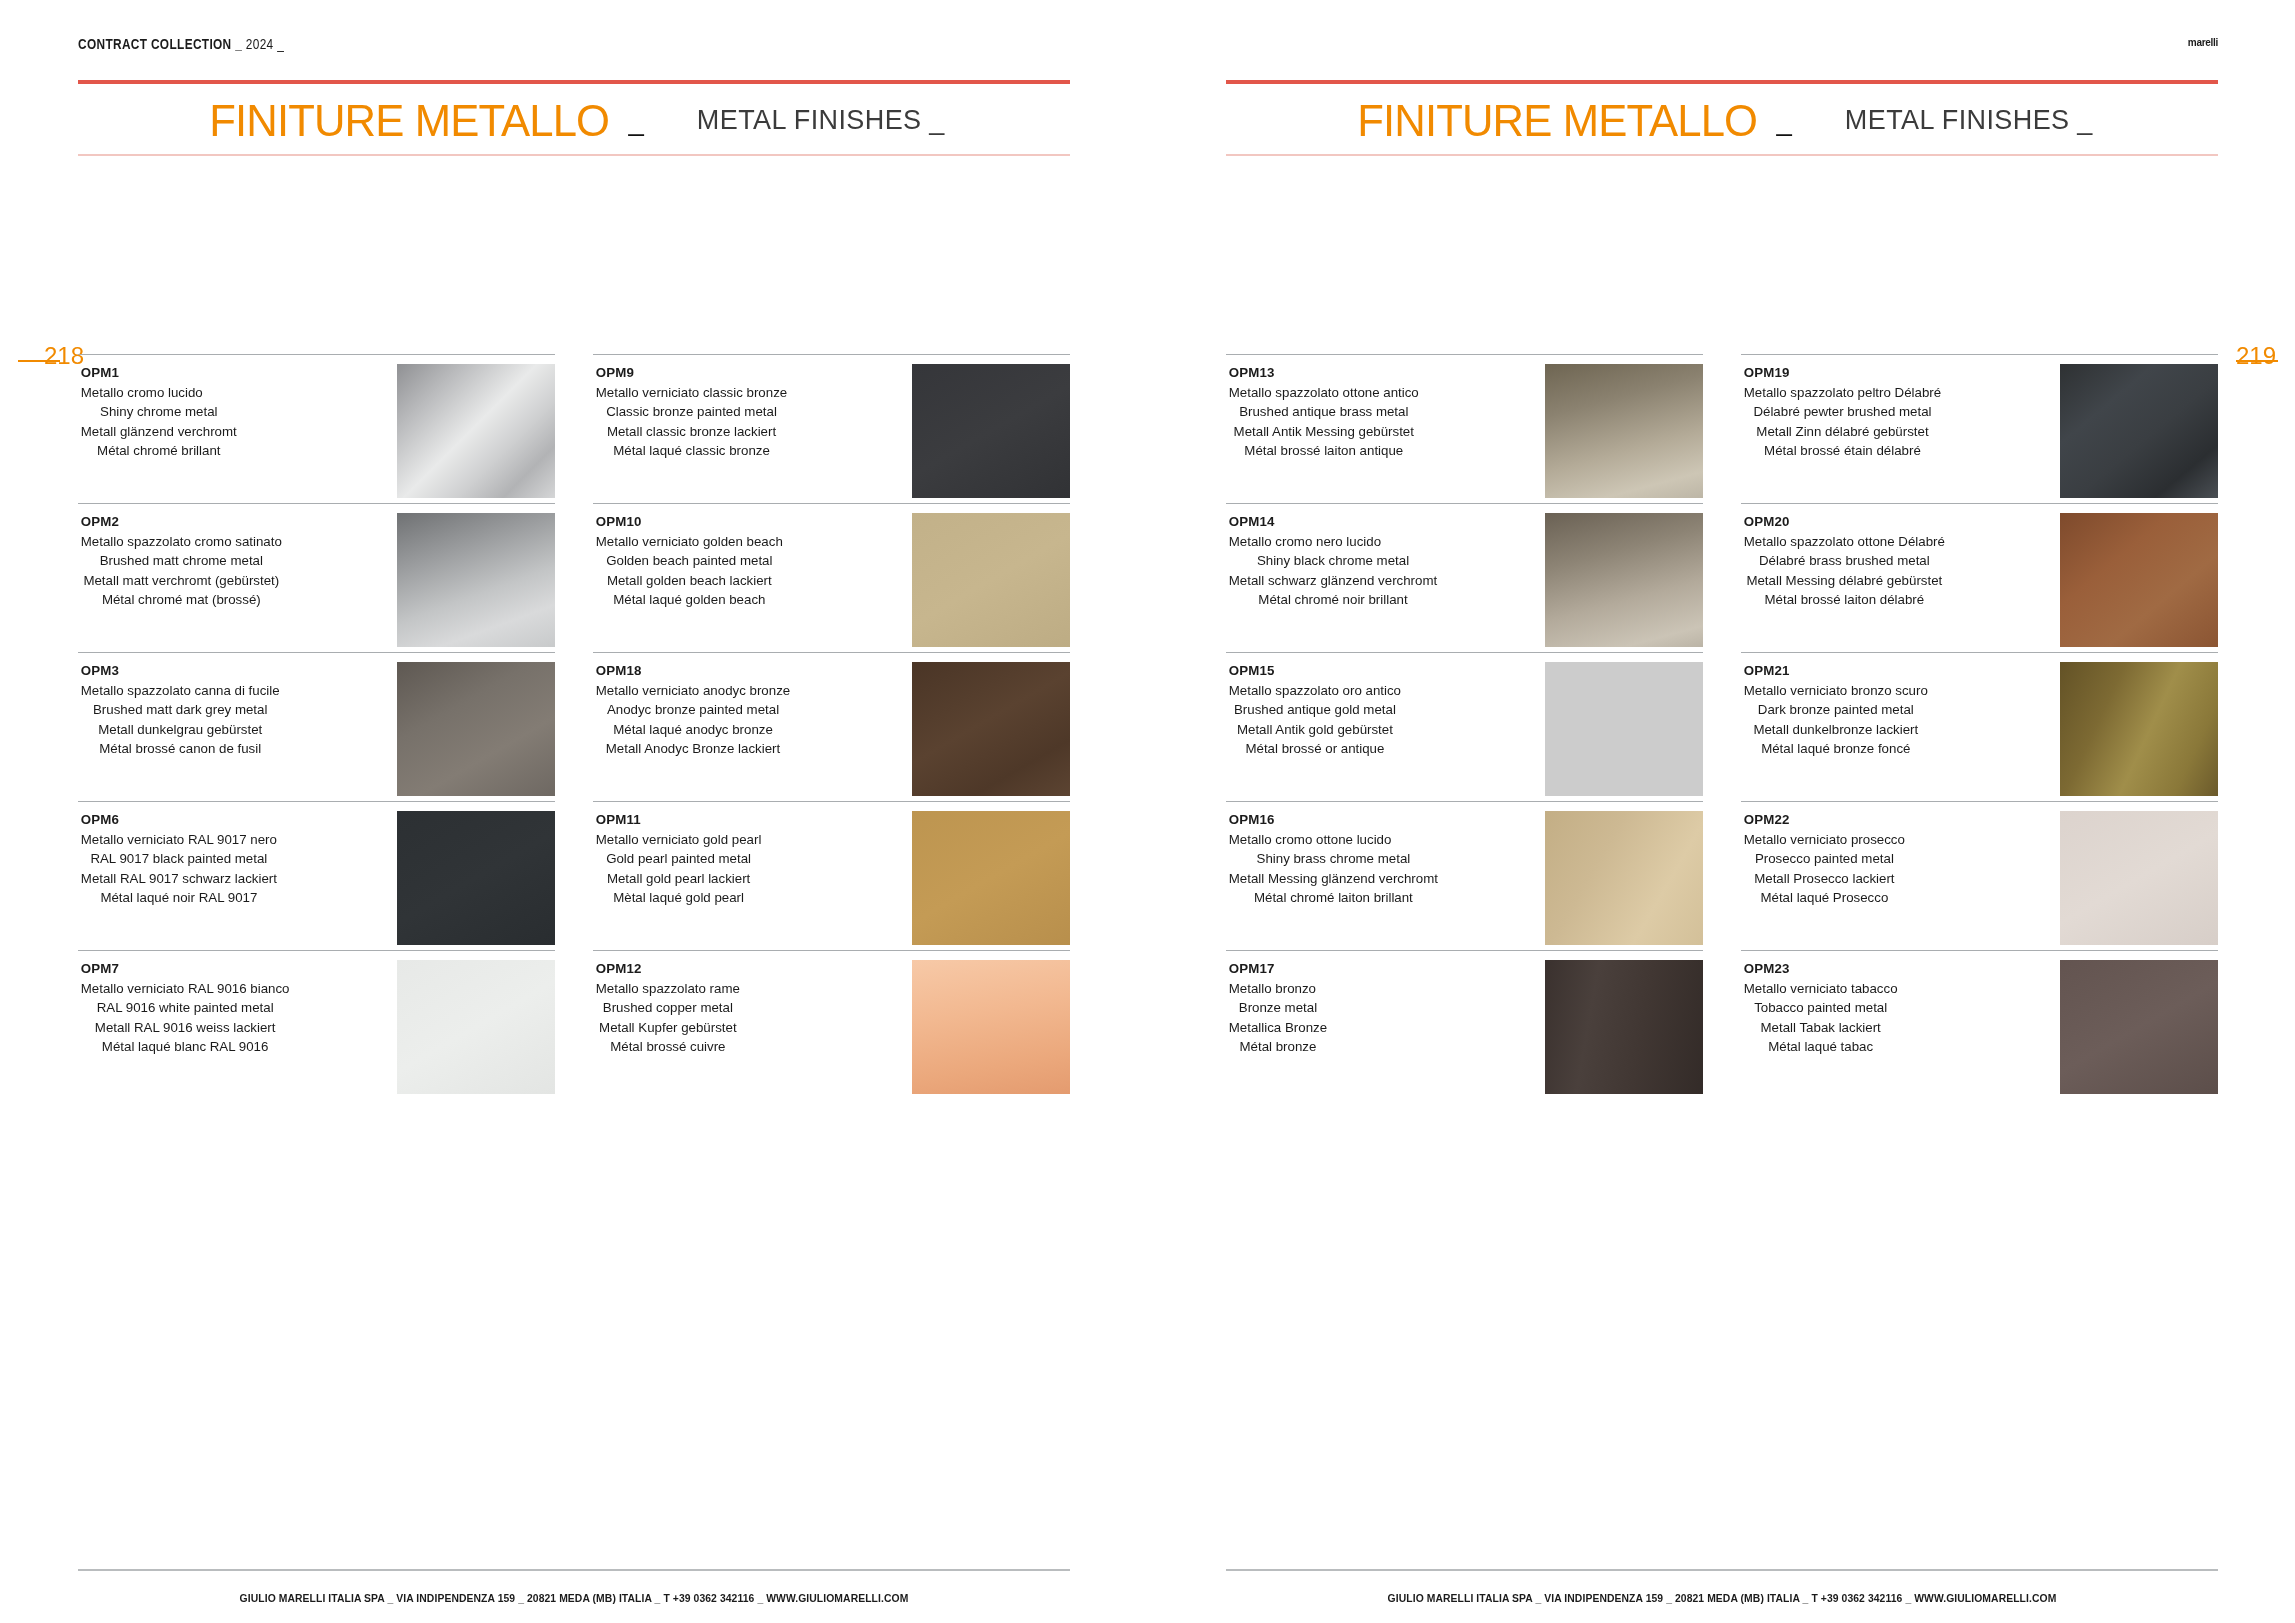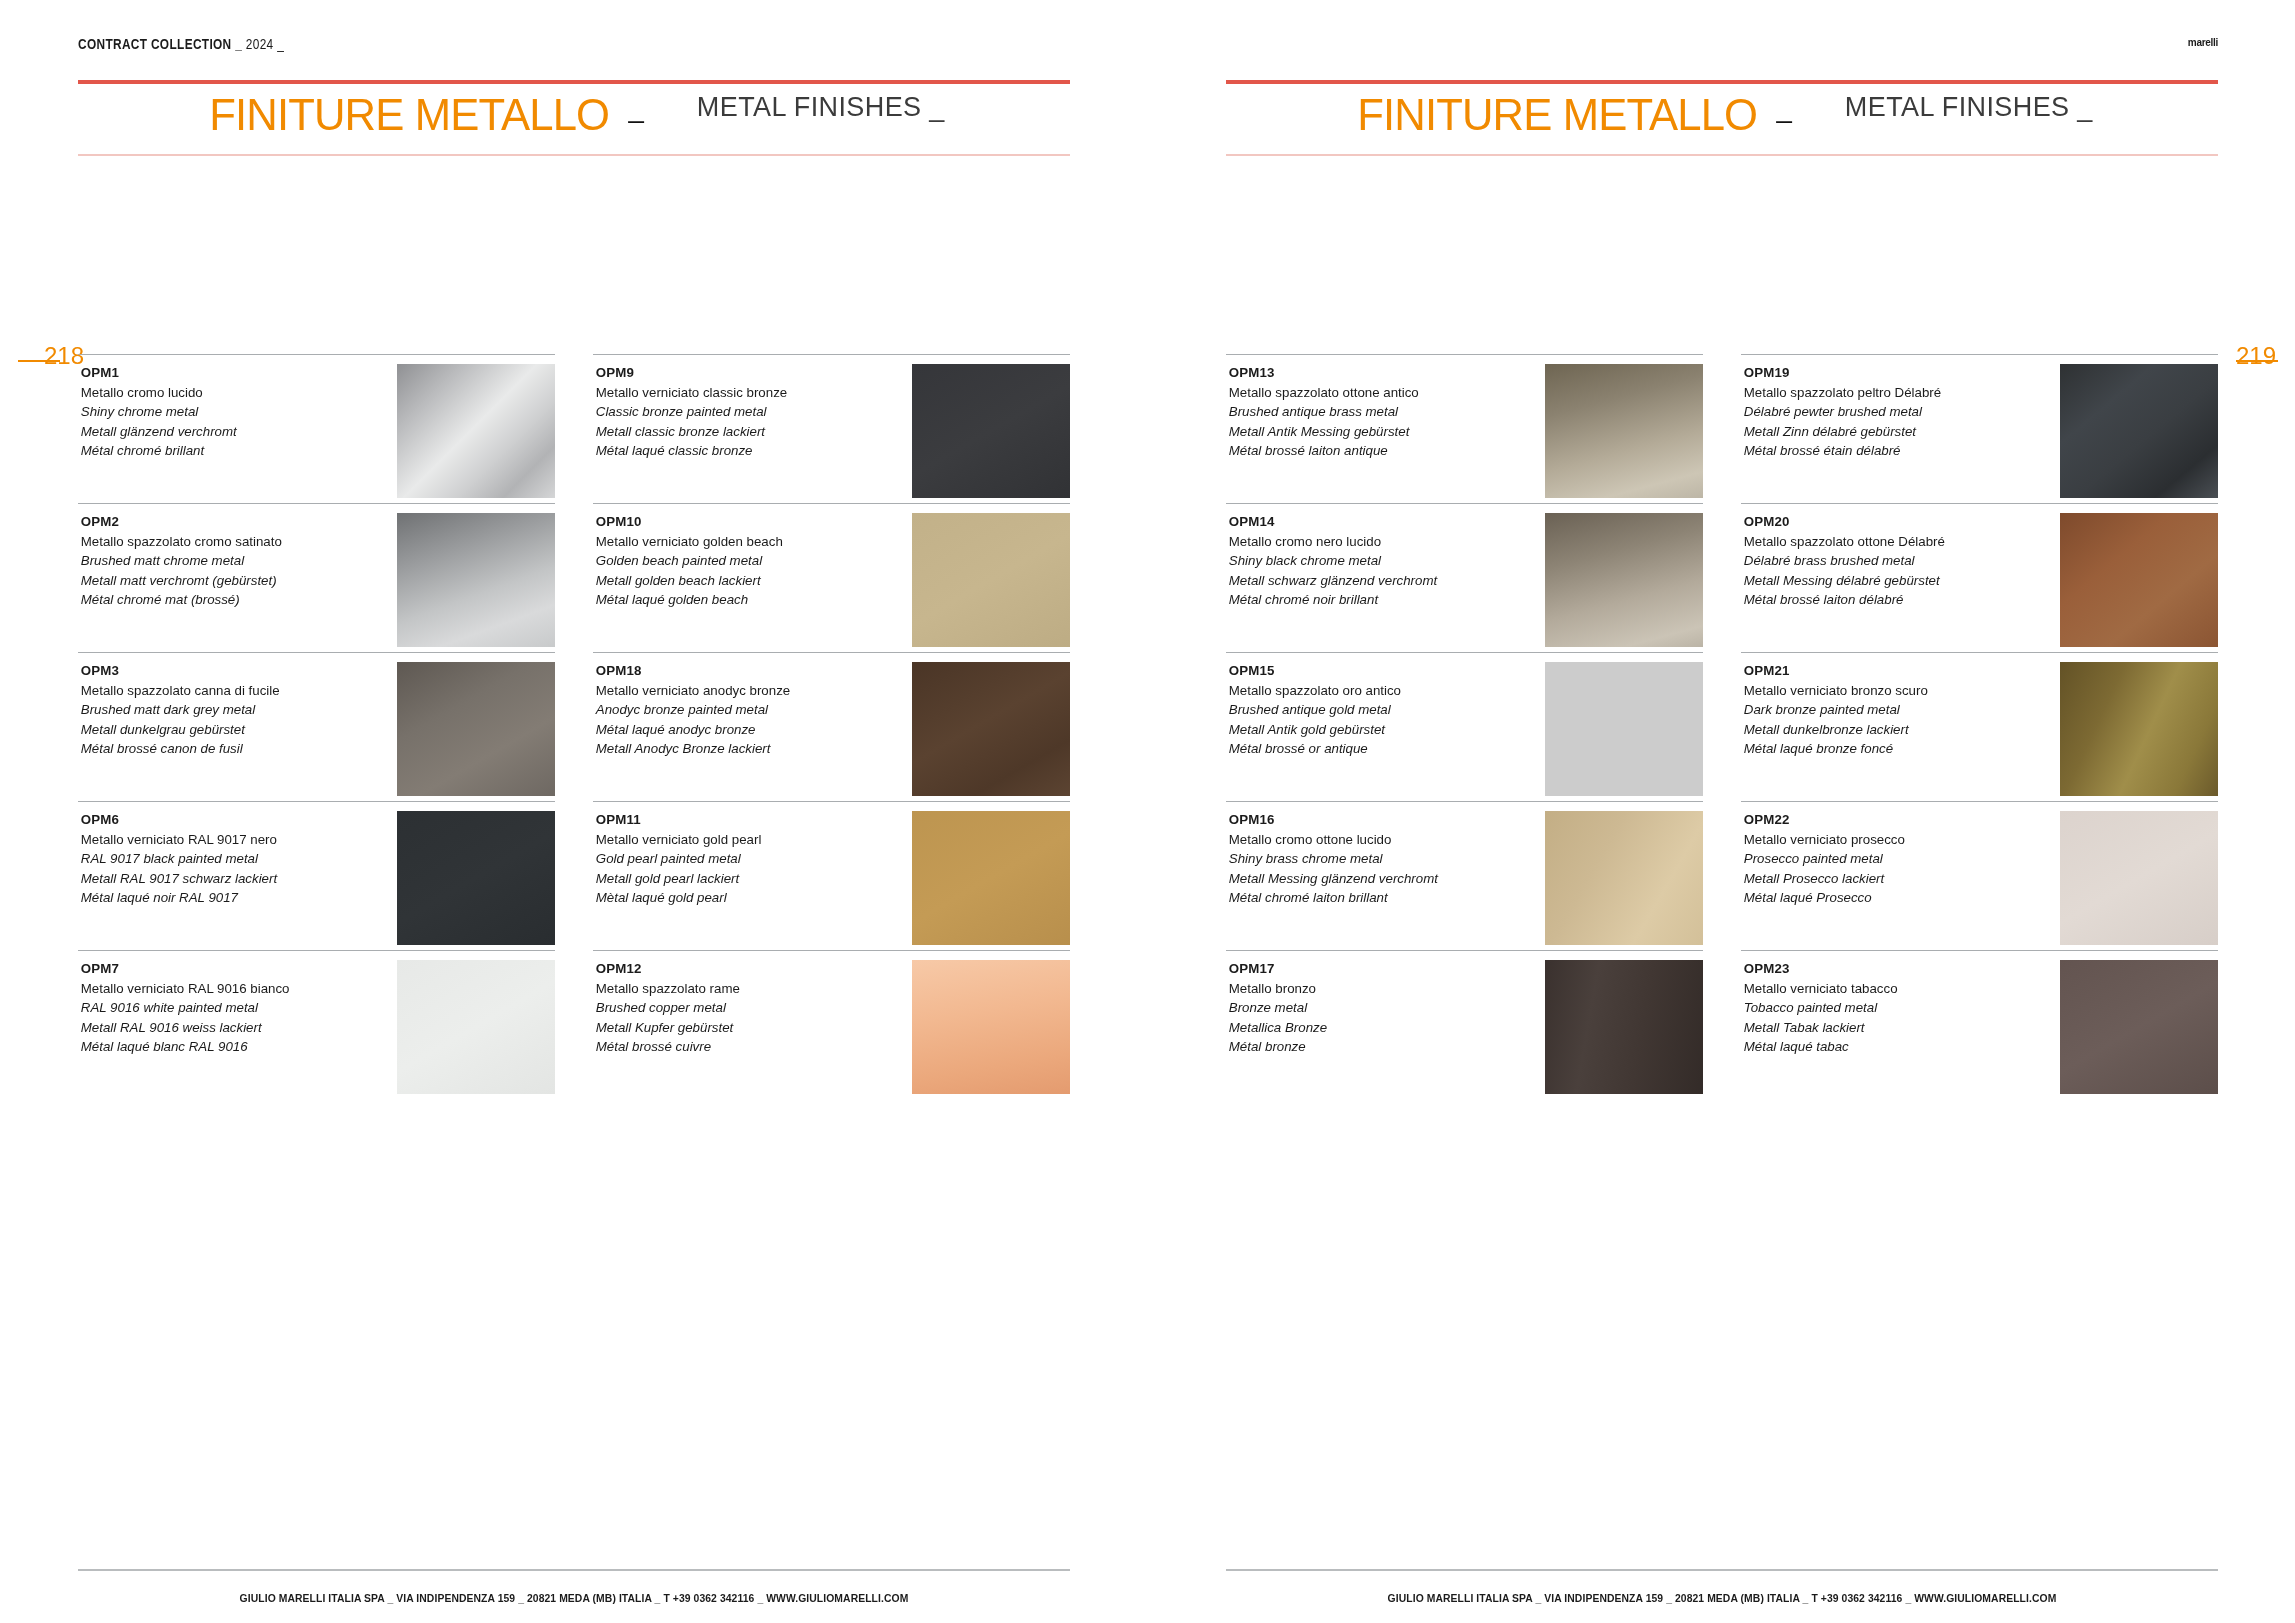--- a/index.html
+++ b/index.html
@@ -20,21 +20,21 @@
   .runhead .year{font-weight:400;}
   .brandlogo{
     position:absolute;top:37px;right:78px;
     font-size:10px;font-weight:700;letter-spacing:-0.3px;
   }
 
   
   .rule-red{position:absolute;left:78px;right:78px;top:80px;height:3.7px;background:#e2564a;}
   .title-row{
     position:absolute;left:78px;right:78px;top:92px;height:57px;
-    display:flex;justify-content:center;gap:13px;
+    display:flex;align-items:center;justify-content:center;gap:13px;
   }
   .title-it{
     font-size:45px;font-weight:400;color:#f18a00;letter-spacing:-0.9px;
     line-height:1;transform:scaleX(.97);
   }
   .title-dash{font-size:27.5px;color:#111;font-weight:400;}
   .title-en{font-size:27px;color:#3b3b3b;font-weight:400;letter-spacing:0.4px;margin-left:40px;}
   .rule-pink{position:absolute;left:78px;right:78px;top:154px;height:1.8px;background:#f2c7c1;}
 
   
@@ -51,21 +51,21 @@
   .cols{
     position:absolute;left:78px;right:78px;top:354px;
     display:flex;gap:38px;
   }
   .col{flex:1 1 0;display:flex;flex-direction:column;}
   .entry{position:relative;border-top:1.8px solid #a9adb0;min-height:148px;}
   .entry-inner{display:flex;justify-content:space-between;padding-top:8.3px;}
   .txt{padding-left:2.8px;}
   .code{font-size:13.3px;font-weight:700;letter-spacing:0.1px;line-height:1.45;}
   .ln{font-size:13.3px;line-height:1.47;white-space:nowrap;}
-  .ln.it{font-style:italic;}
+  .ln.it{text-align:center;}
   .sw{
     width:158px;height:134px;flex:0 0 158px;margin-top:0.9px;
     background:#ccc;
   }
 
   
   .foot-rule{position:absolute;left:78px;right:78px;bottom:53px;height:1.8px;background:#b9bcbe;}
   .footer{
     position:absolute;left:78px;right:78px;bottom:20px;
     text-align:center;font-size:11.5px;font-weight:700;

